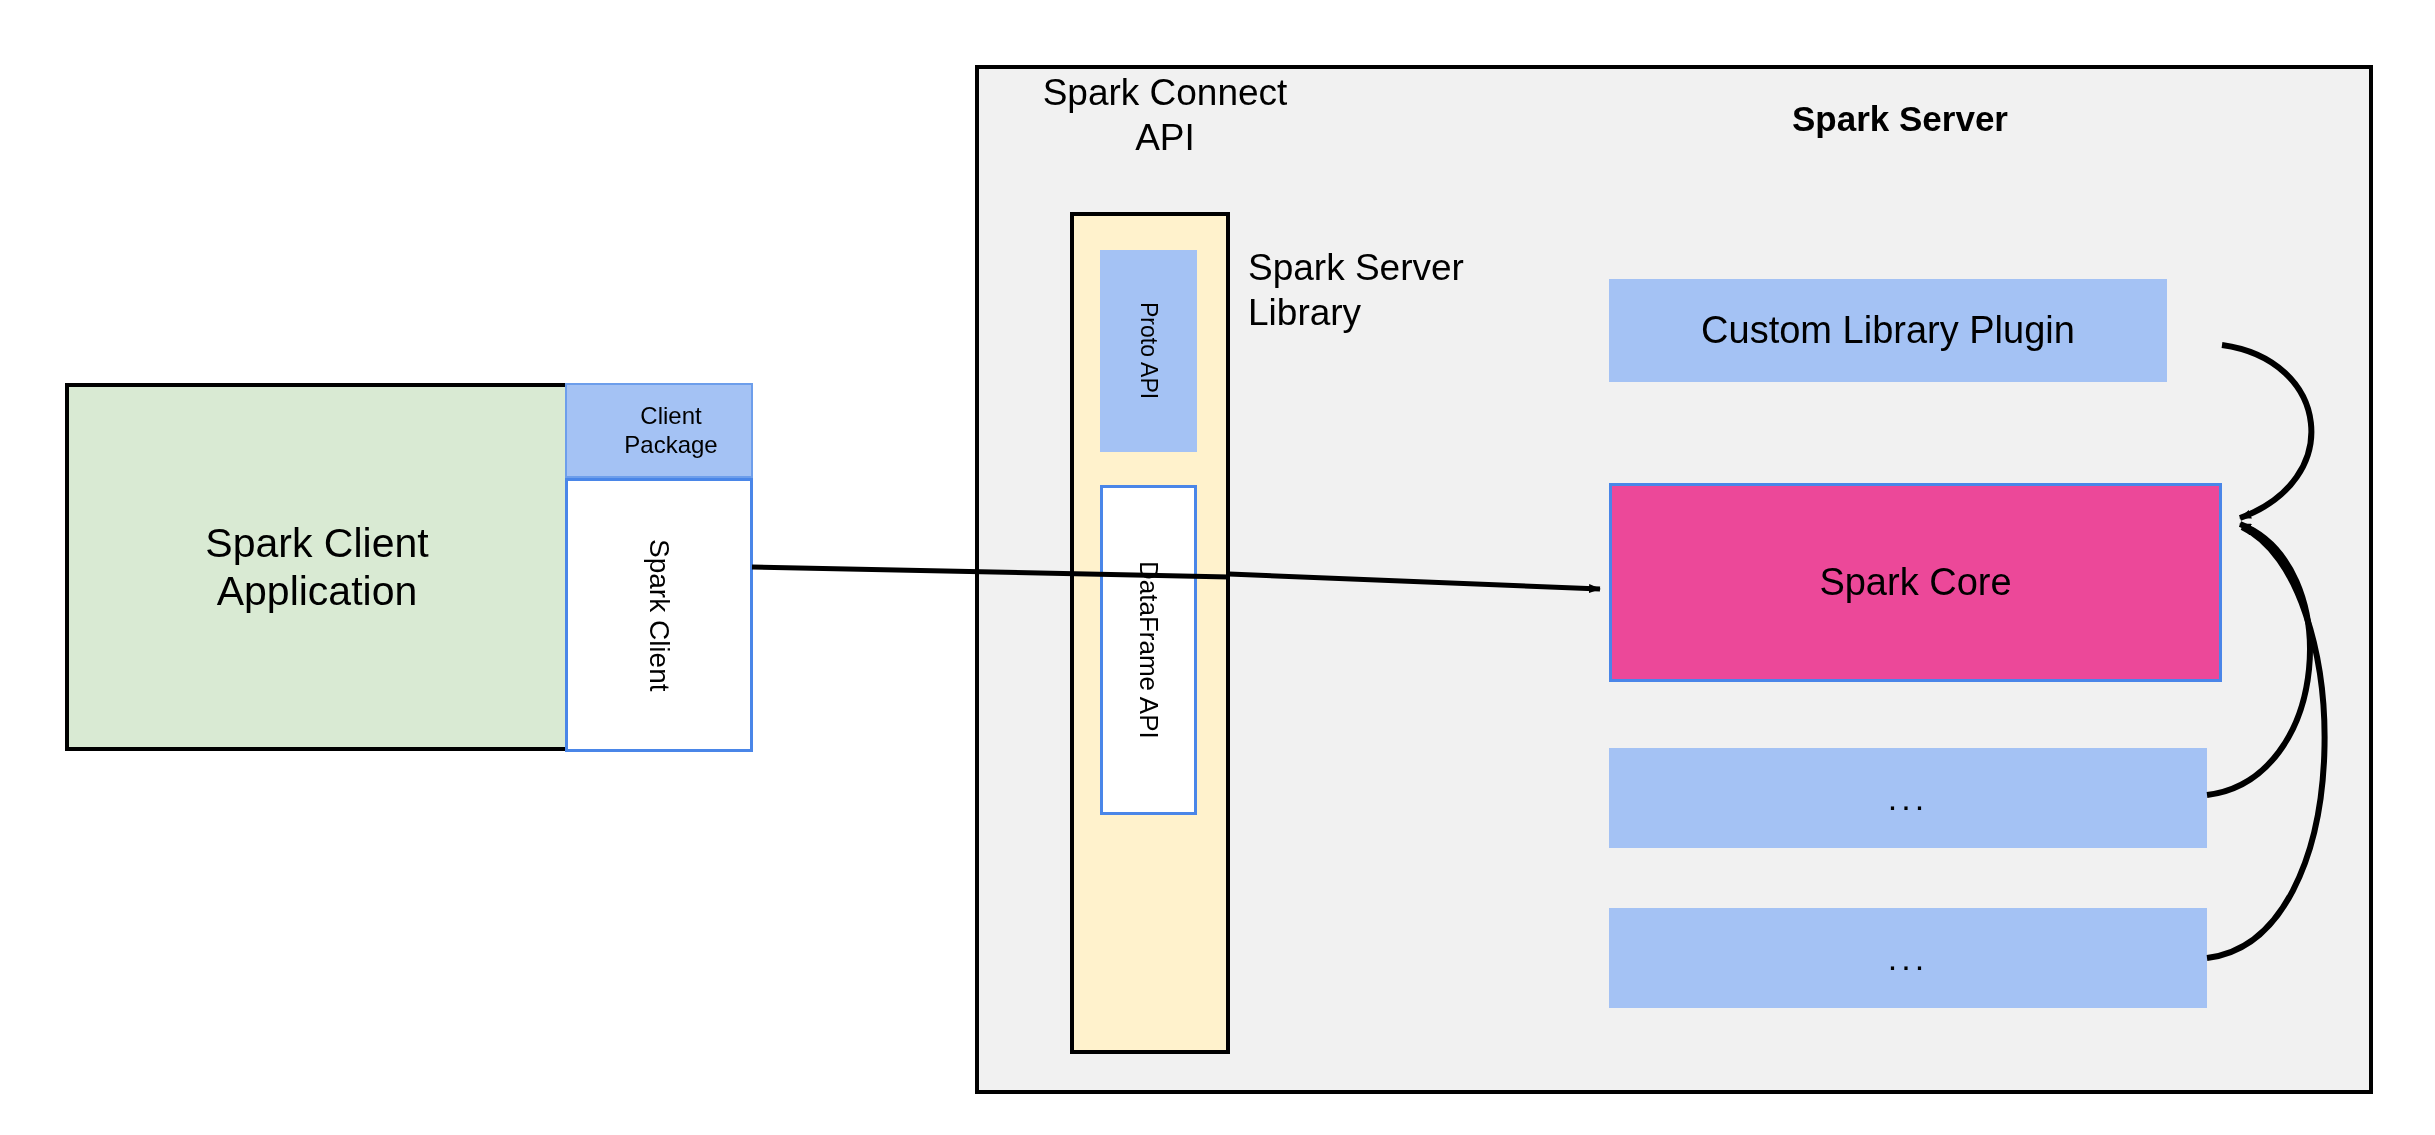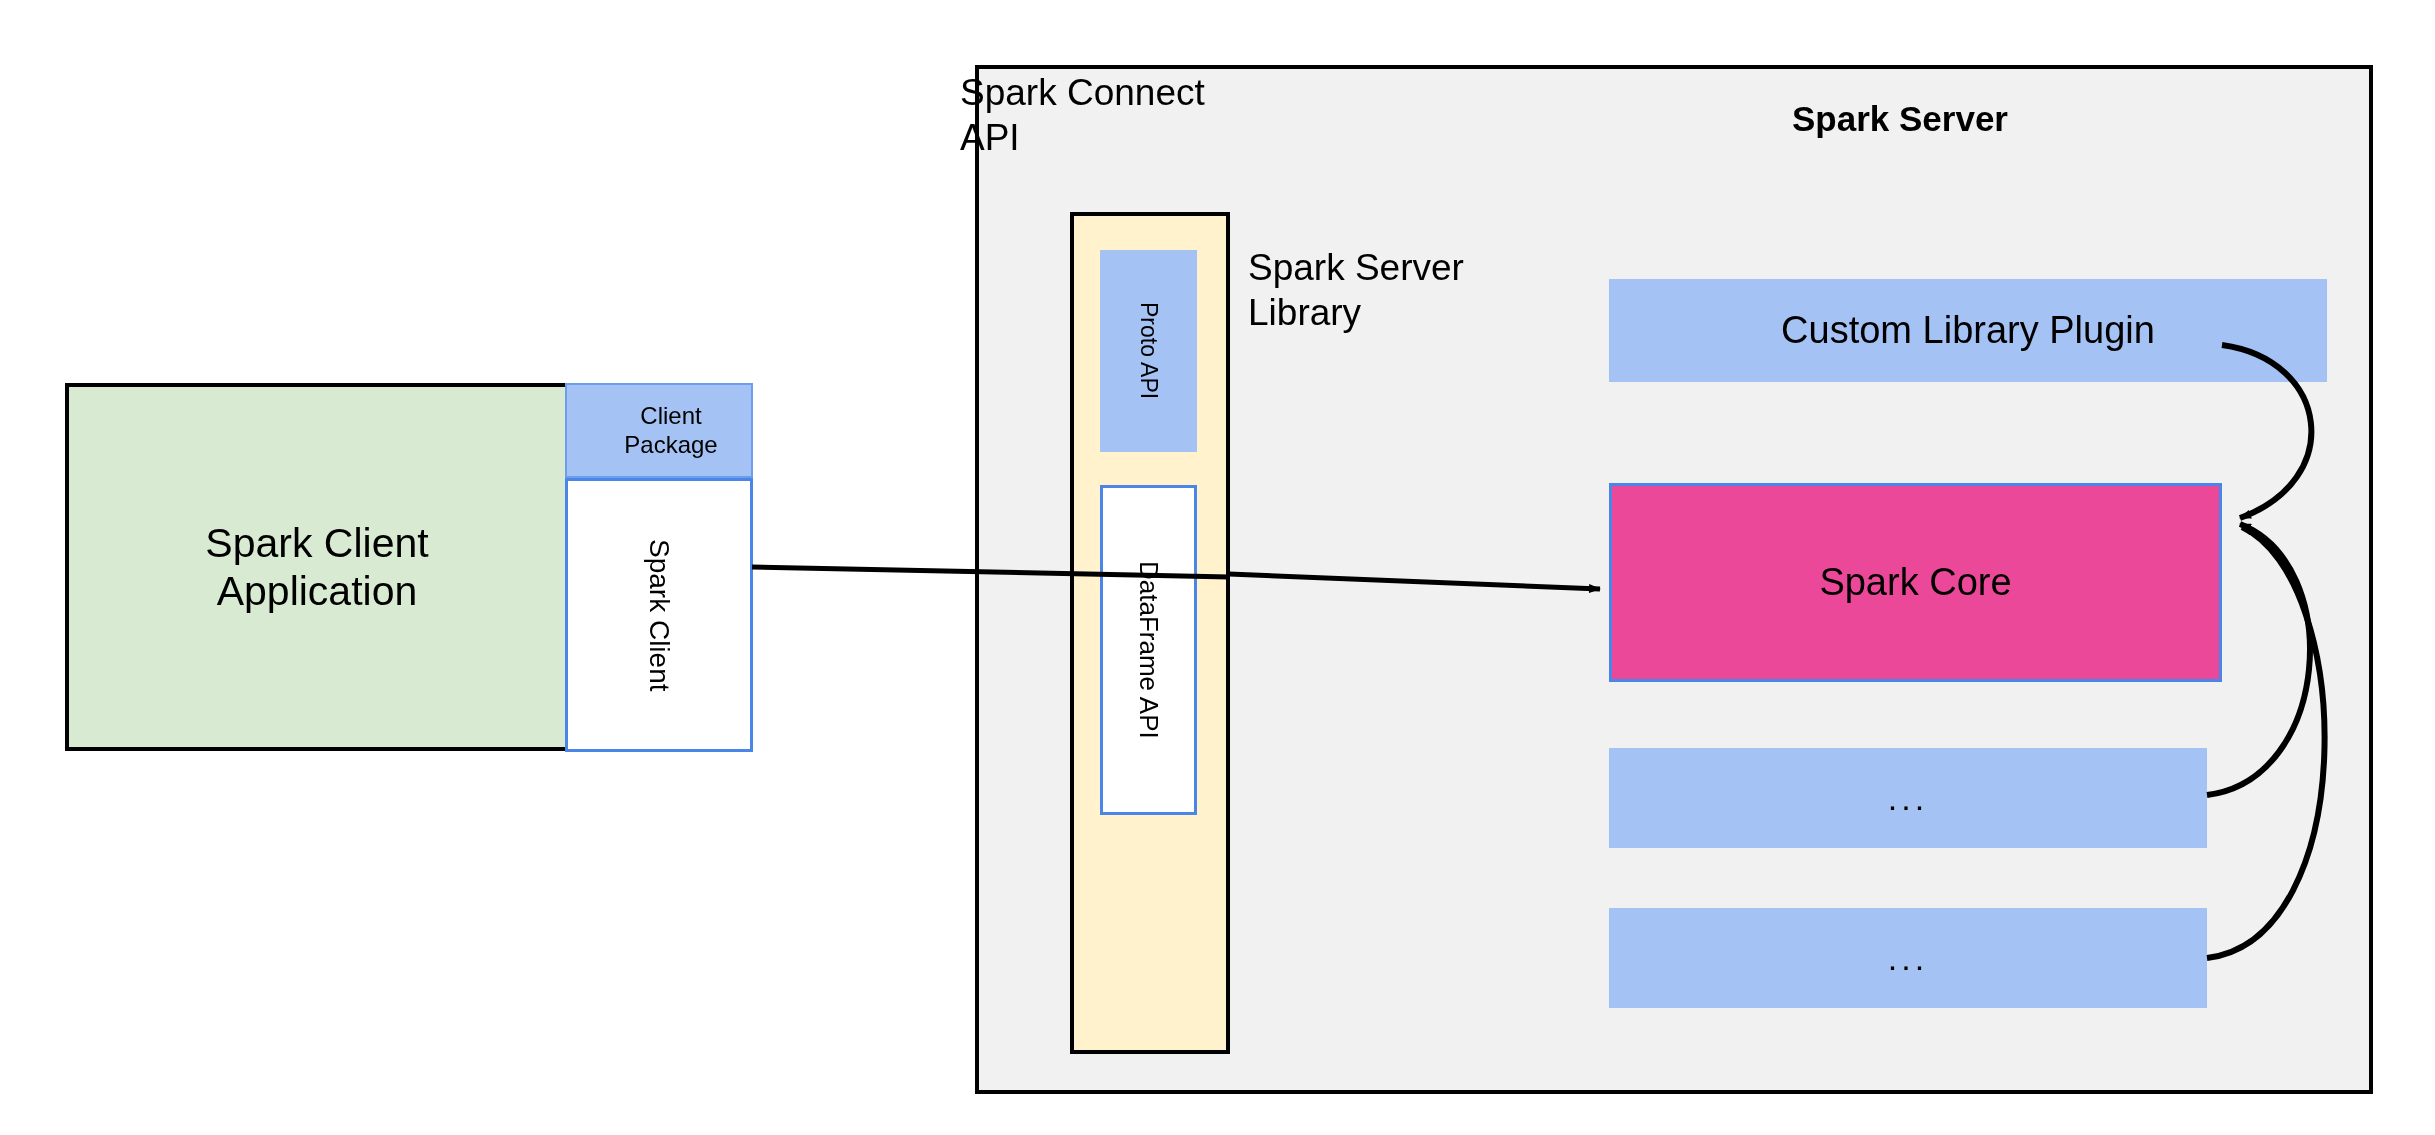--- a/index.html
+++ b/index.html
@@ -79,24 +79,25 @@
     font-size: 28px;
   }
   .vtext {
     writing-mode: vertical-rl;
     text-orientation: mixed;
     white-space: nowrap;
   }
 
   
   #spark-connect-api-label {
-    left: 960px;
+    left: 1000px;
     top: 70px;
     width: 330px;
     font-size: 37px;
+    text-align: center;
   }
 
   
   #spark-server-title {
     left: 1620px;
     top: 98px;
     width: 560px;
     font-size: 35px;
     font-weight: bold;
     text-align: center;
@@ -139,21 +140,21 @@
     height: 330px;
     background: #ffffff;
     border: 3px solid #4a86e8;
     font-size: 26px;
   }
 
   
   #custom-library-plugin {
     left: 1609px;
     top: 279px;
-    width: 718px;
+    width: 558px;
     height: 103px;
     background: #a4c2f4;
     font-size: 38px;
   }
   #spark-core {
     left: 1609px;
     top: 483px;
     width: 613px;
     height: 199px;
     background: #ec4899;

